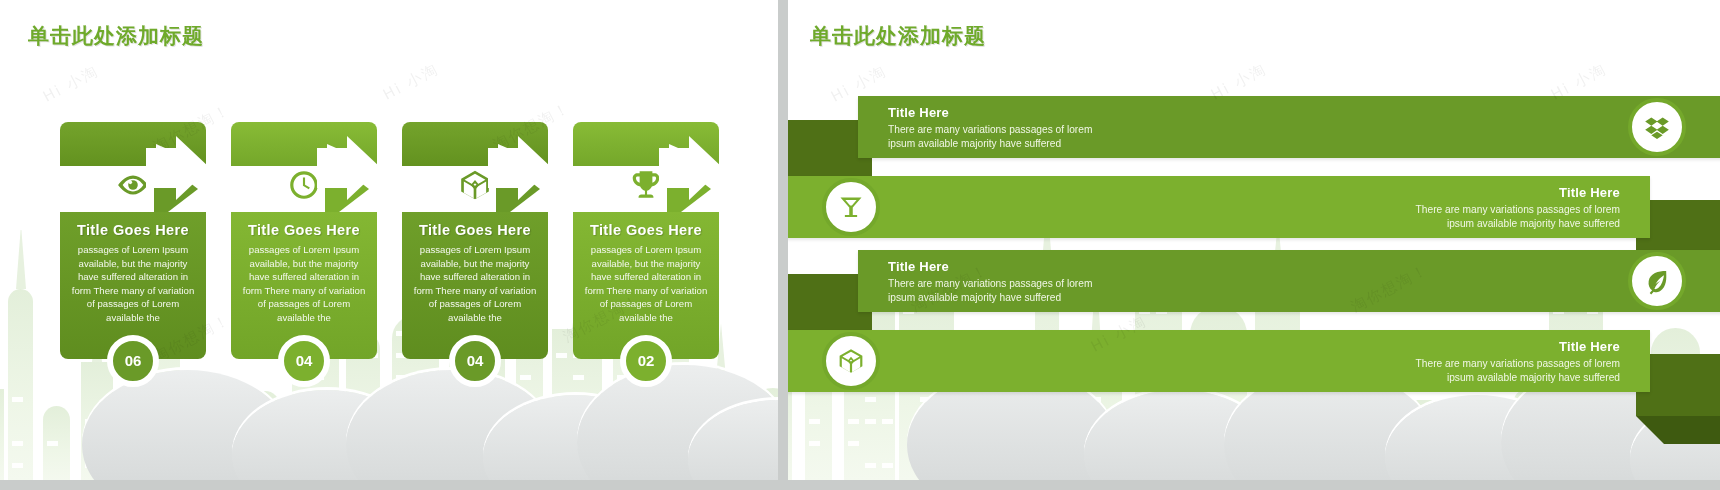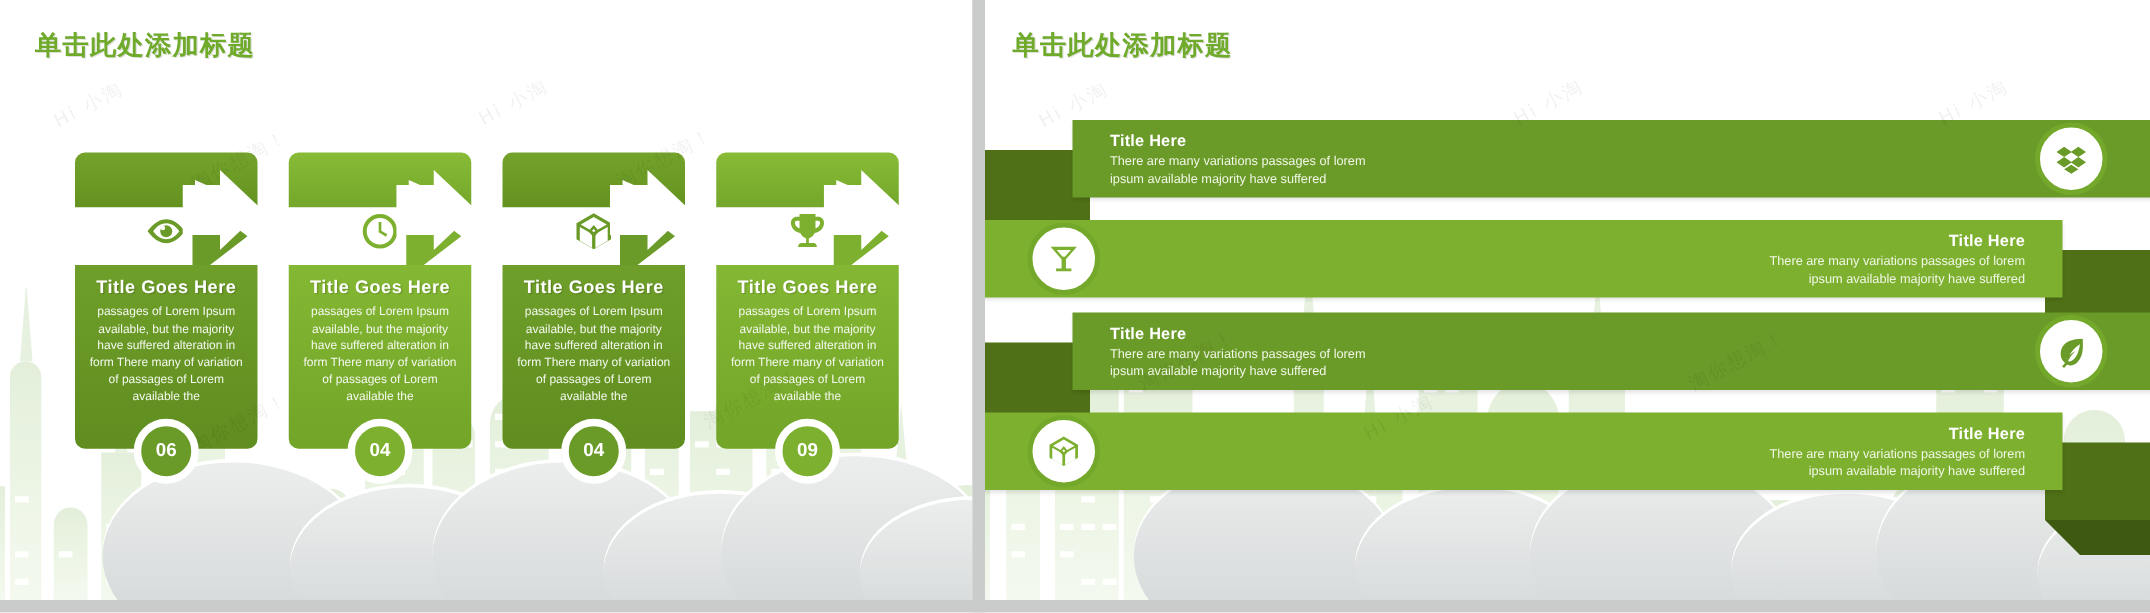--- a/index.html
+++ b/index.html
@@ -299,21 +299,21 @@
               </svg></span>
     <svg viewBox="0 0 60 46" style="position: absolute; right: -8px; top: 0px; width: 60px; height: 46px;">
               <path d="M0 0 L6 0 L34 23 L6 46 L0 46 Z" fill="#ffffff" opacity="0"></path>
                     <path d="M-2 0 L14 0 L44 23 L14 46 L-2 46 Z" fill="#7cb02e"></path>
                     <path d="M-2 2 L10 2 L36 23 L10 44 L-2 44 Z" fill="#ffffff" opacity="0"></path>
             </svg>
           </div>
     <div class="body" style="background:linear-gradient(180deg,#84b733 0%,#72a528 100%)">
       <div class="ctitle">Title Goes Here</div>
       <div class="ctext">passages of Lorem Ipsum available,  but the majority have suffered  alteration in form There   many of variation  of passages of Lorem<br>available  the</div>
-      <div class="badge" style="background:#7cb02e">09</div>
+      <div class="badge" style="background:#7cb02e">02</div>
     </div>
     <svg class="arrow" viewBox="0 0 72 90">
       <path d="M0 0 L30 0 L30 14 L48 14 L48 0 L72 26 L48 52 L48 38 L30 38 L30 52 L0 52 Z" fill="none"></path>
       <path d="M2 6 L44 6 L44 0 L70 27 L44 54 L44 48 L2 48 Z" fill="#7cb02e" opacity="0"></path>
     </svg>
         </div>
       </div>
 
     <div class="wm" style="left:40px;top:90px;"><span>Hi 小淘</span></div>
     <div class="wm" style="left:150px;top:140px;"><span>淘你想淘！</span></div>

